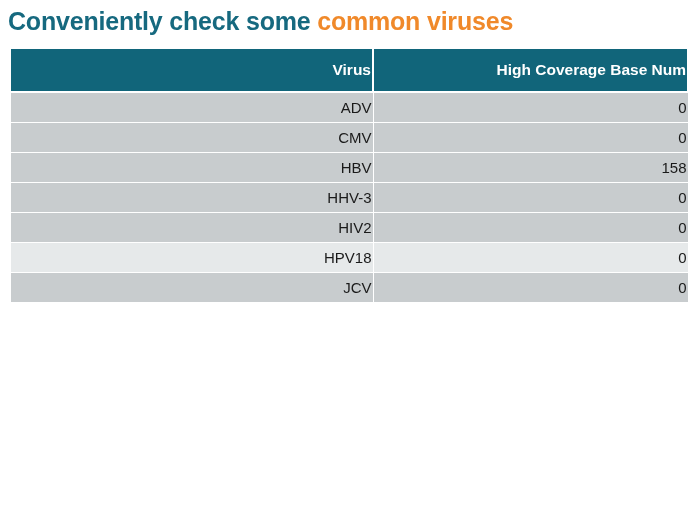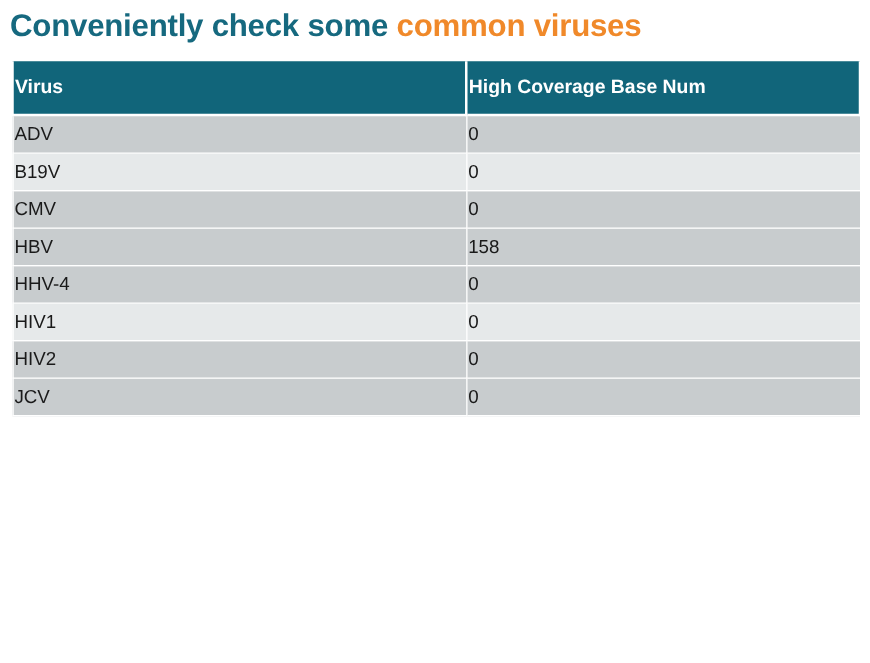--- a/index.html
+++ b/index.html
@@ -38,29 +38,29 @@
     width: 678px;
     margin: 12px 9px 0 9px;
     table-layout: fixed;
   }
   table.virus-table th {
     background: #11657a;
     color: #ffffff;
     font-size: 15.5px;
     font-weight: bold;
     height: 40px;
-    text-align: left;
+    text-align: right;
     border: 2px solid #ffffff;
     border-top: none;
   }
   table.virus-table td {
     font-size: 15px;
     color: #1a1a1a;
     height: 27px;
-    text-align: left;
+    text-align: right;
     border: 1px solid #ffffff;
     background: #c8ccce;
   }
   table.virus-table tr.alt td {
     background: #e6e9ea;
   }
   table.virus-table col.col-virus { width: 363px; }
   table.virus-table col.col-count { width: 315px; }
 </style>
 </head>
@@ -81,42 +81,38 @@
       <tr>
         <th>Virus</th>
         <th>High Coverage Base Num</th>
       </tr>
     </thead>
     <tbody>
       <tr>
         <td>ADV</td>
         <td>0</td>
       </tr>
-      <tr class="alt">
-        <td>B19V</td>
-        <td>0</td>
-      </tr>
       <tr>
         <td>CMV</td>
         <td>0</td>
       </tr>
       <tr>
         <td>HBV</td>
         <td>158</td>
       </tr>
       <tr>
-        <td>HHV-4</td>
-        <td>0</td>
-      </tr>
-      <tr class="alt">
-        <td>HIV1</td>
+        <td>HHV-3</td>
         <td>0</td>
       </tr>
       <tr>
         <td>HIV2</td>
+        <td>0</td>
+      </tr>
+      <tr class="alt">
+        <td>HPV18</td>
         <td>0</td>
       </tr>
       <tr>
         <td>JCV</td>
         <td>0</td>
       </tr>
     </tbody>
   </table>
 
 </div>

